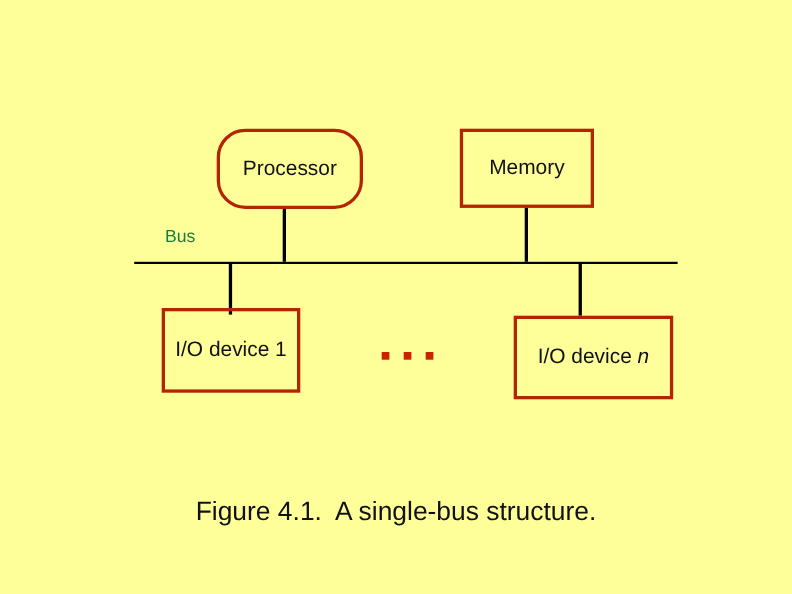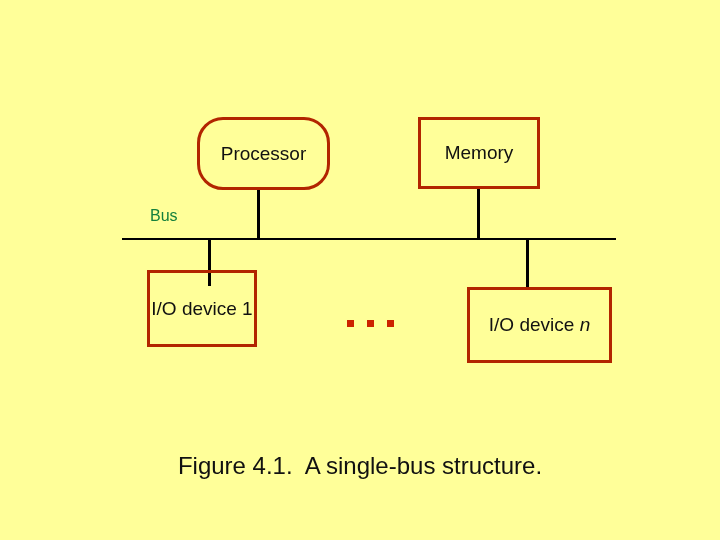--- a/index.html
+++ b/index.html
@@ -26,21 +26,21 @@
     display: flex;
     align-items: center;
     justify-content: center;
     font-size: 19px;
     color: #111;
     box-sizing: border-box;
     background: transparent;
   }
   .box-processor { left: 197px; top: 117px; width: 133px; height: 73px; border-radius: 26px; }
   .box-memory    { left: 418px; top: 117px; width: 122px; height: 72px; }
-  .box-io1       { left: 147px; top: 270px; width: 110px; height: 77px; text-align: right; }
+  .box-io1       { left: 147px; top: 280px; width: 126px; height: 77px; text-align: right; }
   .box-ion       { left: 467px; top: 287px; width: 145px; height: 76px; }
   .italic { font-style: italic; }
 
   .bus-label {
     position: absolute;
     left: 103px;
     top: 207px;
     font-size: 16px;
     color: #15803d;
     margin-left: 47px;

